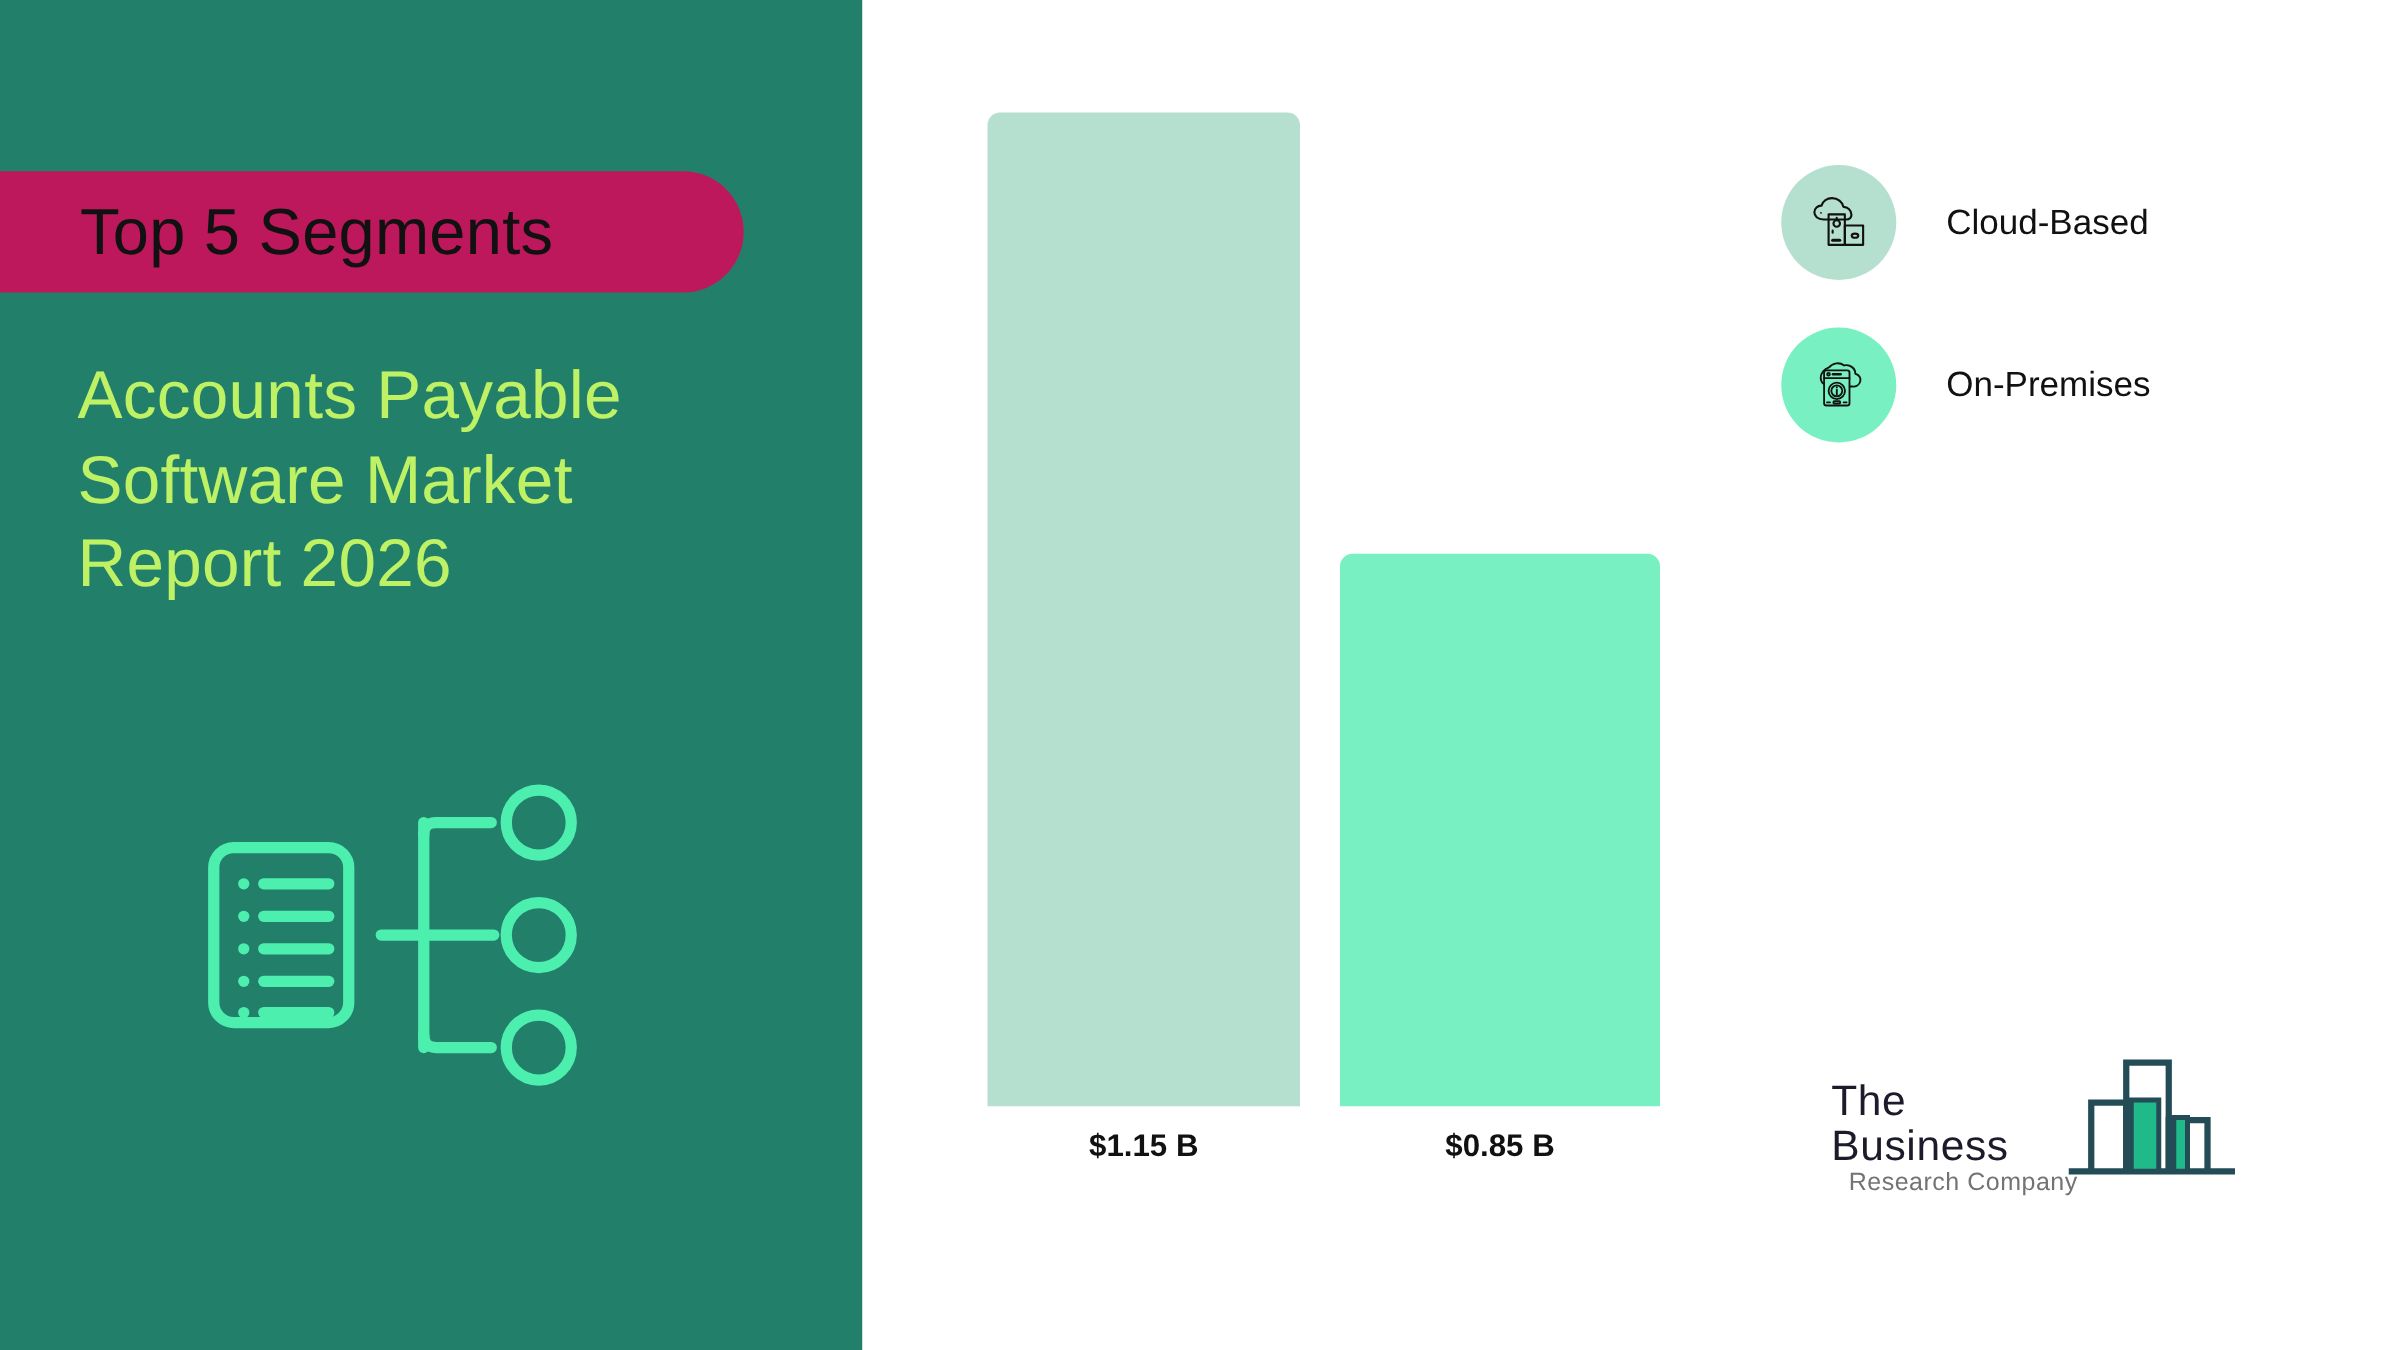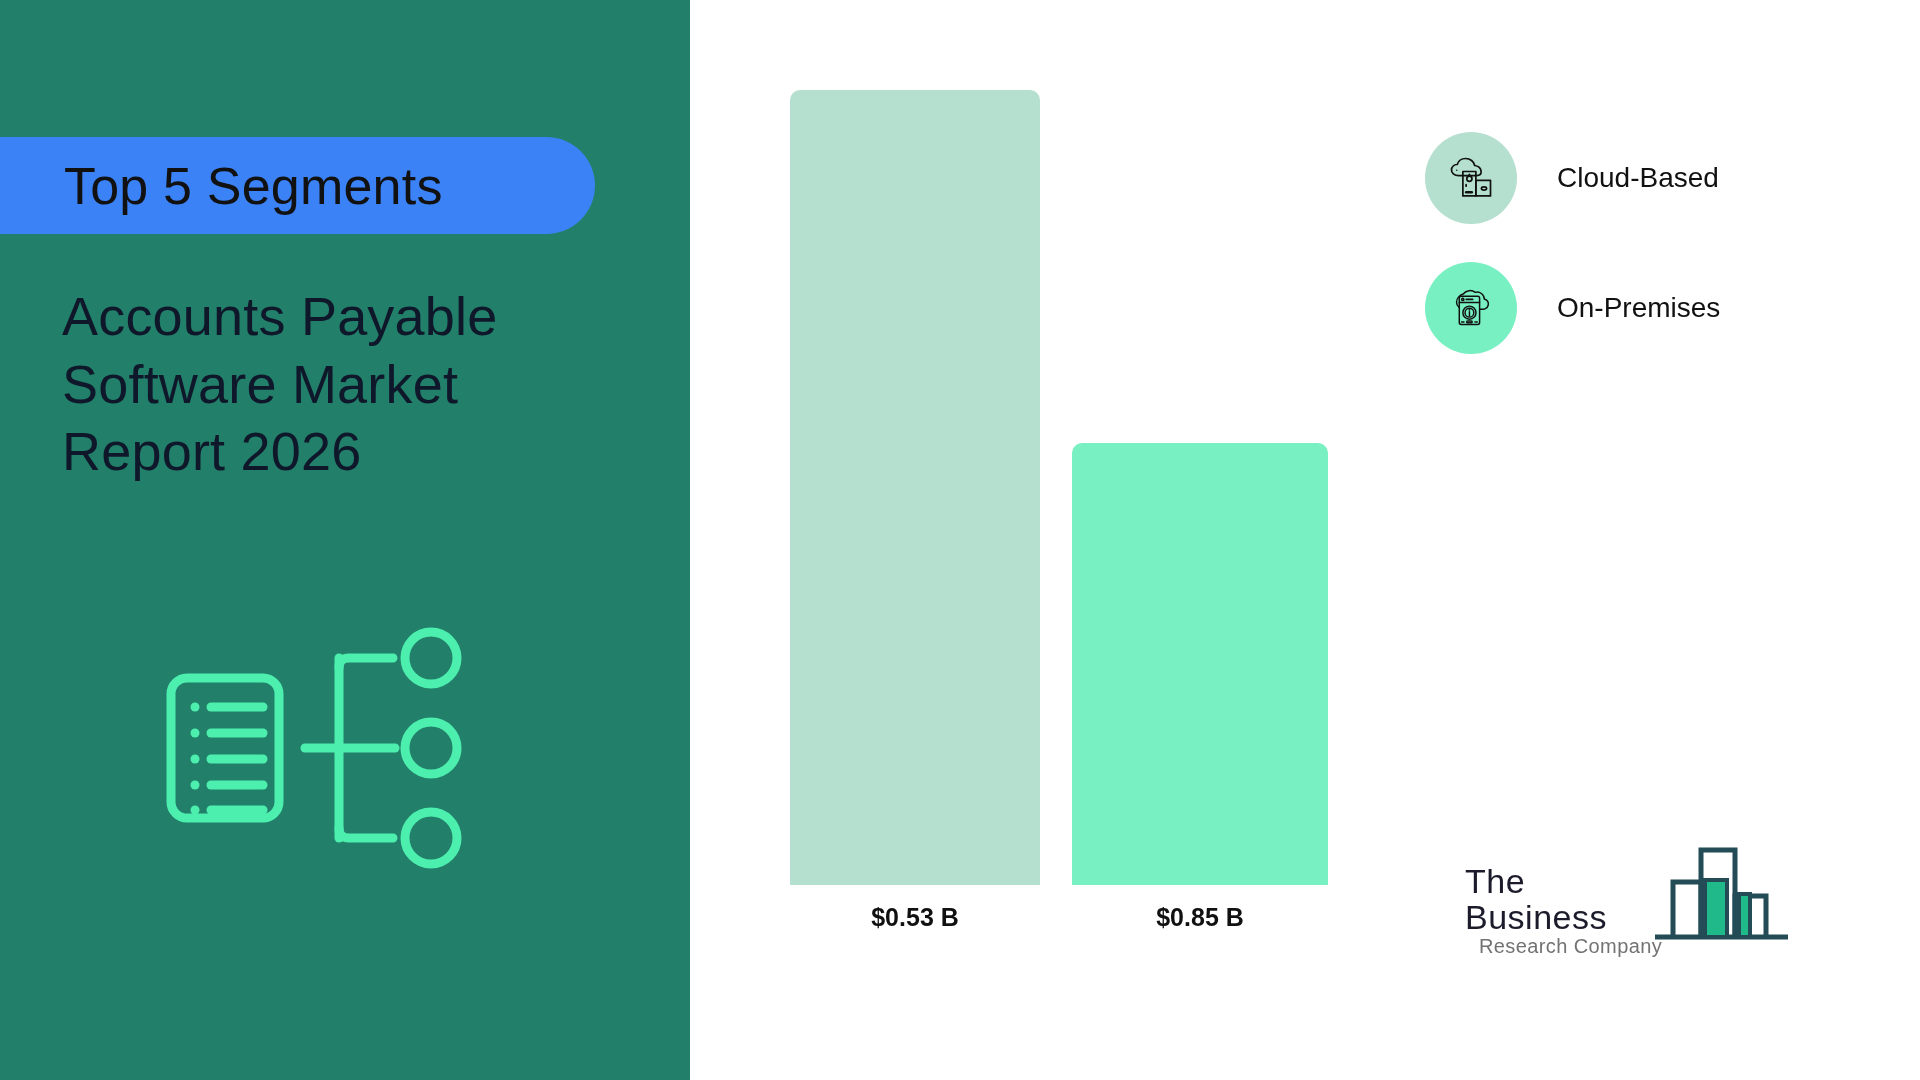--- a/index.html
+++ b/index.html
@@ -24,41 +24,41 @@
     height: 1080px;
     background: #22806a;
   }
 
   #segment-pill {
     position: absolute;
     left: 0;
     top: 137px;
     width: 595px;
     height: 97px;
-    background: #3b82f6;
+    background: #be185d;
     border-top-right-radius: 60px;
     border-bottom-right-radius: 60px;
     display: flex;
     align-items: center;
   }
   #segment-pill-label {
     color: #111111;
     font-size: 52px;
     line-height: 1;
     margin-left: 64px;
     letter-spacing: 0.2px;
     white-space: nowrap;
   }
 
   #report-title {
     position: absolute;
     left: 62px;
     top: 283px;
     width: 560px;
-    color: #0f172a;
+    color: #bef264;
     font-size: 54px;
     line-height: 1.25;
     font-weight: 400;
     letter-spacing: 0.2px;
   }
 
   #left-illustration {
     position: absolute;
     left: 165px;
     top: 620px;
@@ -217,21 +217,21 @@
       <circle cx="266" cy="38" r="26" fill="none" stroke="#4DEFAE" stroke-width="9"></circle>
       <circle cx="266" cy="128" r="26" fill="none" stroke="#4DEFAE" stroke-width="9"></circle>
       <circle cx="266" cy="218" r="26" fill="none" stroke="#4DEFAE" stroke-width="9"></circle>
     </svg>
   </div>
 </div>
 
 <div id="chart-area">
 
   <div id="bar-cloud" class="bar" style="height: 795px; background: rgb(181, 224, 208);"></div>
-  <div id="bar-cloud-value" class="bar-value">$0.53 B</div>
+  <div id="bar-cloud-value" class="bar-value">$1.15 B</div>
 
   <div id="bar-onprem" class="bar" style="height: 442.435px; background: rgb(120, 240, 194);"></div>
   <div id="bar-onprem-value" class="bar-value">$0.85 B</div>
 
   <div id="legend">
 
     <div class="legend-row">
       <span class="legend-swatch" style="background:#b5e0d0;">
         <svg viewBox="0 0 64 64" width="52" height="52" aria-hidden="true">
           <g fill="none" stroke="#111111" stroke-width="2.1" stroke-linejoin="round" stroke-linecap="round">

